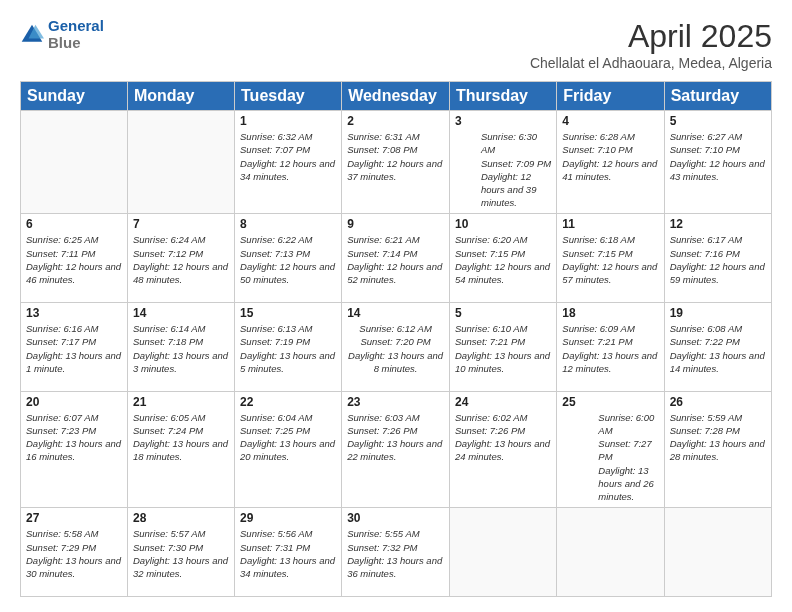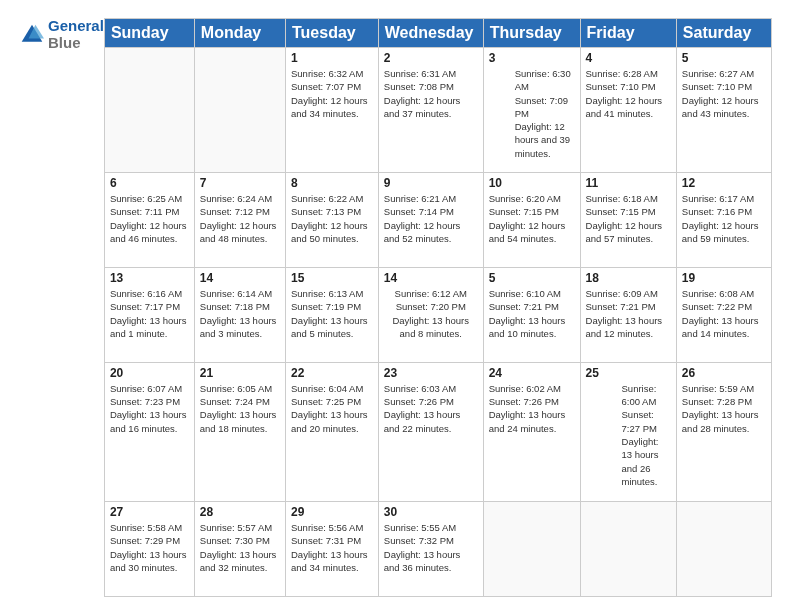--- a/index.html
+++ b/index.html
@@ -8,21 +8,21 @@
       height: 612px;
       font-family: Arial, sans-serif;
       background: #fff;
       overflow: hidden;
     }
     .page {
       width: 792px;
       height: 612px;
       padding: 18px 20px 15px 20px;
       display: flex;
-      flex-direction: row;
+      flex-direction: column;
     }
     .header {
       display: flex;
       justify-content: space-between;
       align-items: flex-start;
       margin-bottom: 10px;
     }
     .logo {
       display: flex;
       align-items: center;
@@ -81,37 +81,42 @@
     .day-number {
       font-size: 12px;
       font-weight: bold;
       color: #222;
       margin-bottom: 2px;
     }
     .day-info {
       font-size: 9.5px;
       color: #333;
       line-height: 1.4;
+      font-style: italic;
     }
   </style>
 </head>
 <body>
 
 <div class="page">
   <div class="header">
     <div class="logo">
       <svg class="logo-icon" viewBox="0 0 28 28">
         <polygon points="14,2 26,22 2,22" fill="#1a5fa8"></polygon>
         <polygon points="18,2 28,18 10,18" fill="#4a9fd4" opacity="0.7"></polygon>
       </svg>
       <div class="logo-text">
         <div><span>General</span></div>
         <div><span style="color:#737373">Blue</span></div>
       </div>
     </div>
+    <div class="title-block">
+      <div class="main-title">April 2025</div>
+      <div class="subtitle">Chellalat el Adhaouara, Medea, Algeria</div>
+    </div>
   </div>
 
   <table class="calendar">
     <thead>
       <tr>
       <th>Sunday</th>
           <th>Monday</th>
           <th>Tuesday</th>
           <th>Wednesday</th>
           <th>Thursday</th>

